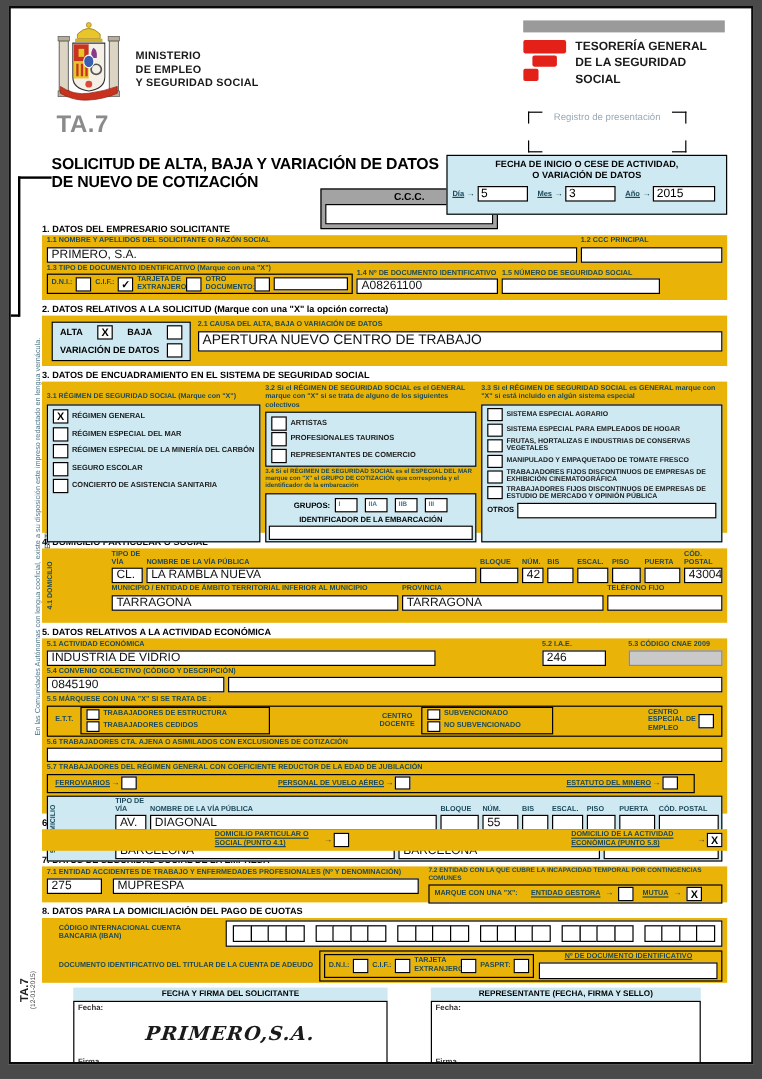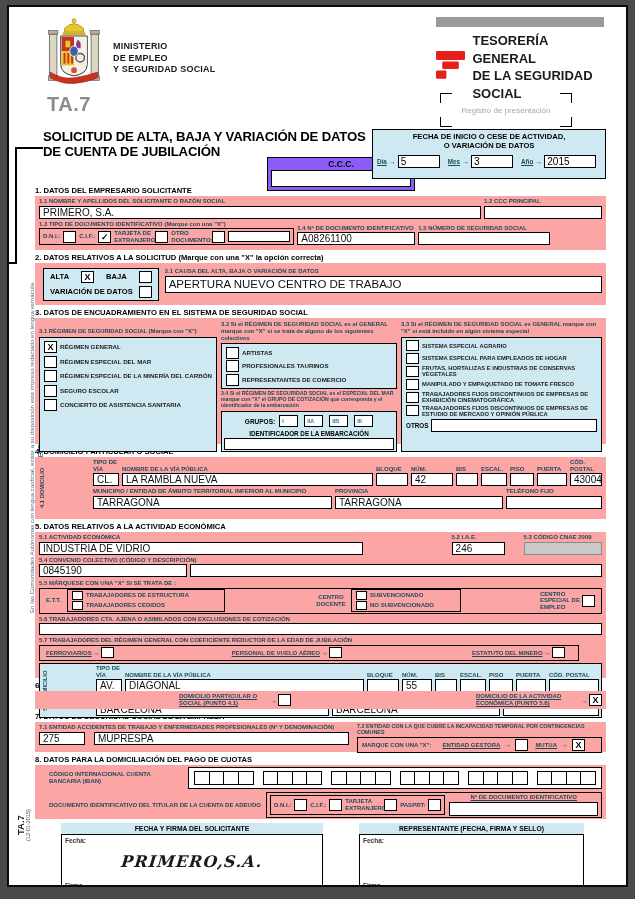--- a/index.html
+++ b/index.html
@@ -3,57 +3,57 @@
 <meta charset="utf-8">
 <style>
   html,body{margin:0;padding:0;background:#2e2e2e;font-family:"Liberation Sans",sans-serif;}
   .frame{width:635px;height:899px;background:#4a4a4a;padding:5px 7px 12px 7px;box-sizing:border-box;}
   .page{position:relative;width:100%;height:100%;background:#fff;border:2px solid #0a0a0a;box-sizing:border-box;overflow:hidden;}
   .content{position:absolute;left:26px;top:4px;right:20px;}
   
   .lbl{font-size:6px;font-weight:bold;color:#1c4a5a;line-height:1.1;}
   .ul{text-decoration:underline;}
   .sec-h{font-size:7.6px;font-weight:bold;color:#000;margin:3px 0 1px 0;}
-  .panel{background:#fca5a5;padding:2px 4px;box-sizing:border-box;position:relative;}
+  .panel{background:#eab308;padding:2px 4px;box-sizing:border-box;position:relative;}
   .inp{background:#fff;border:1.6px solid #000;height:13px;font-size:10px;color:#111;padding:0 3px;display:flex;align-items:center;box-sizing:border-box;white-space:nowrap;overflow:hidden;}
   .cb{width:13px;height:12px;min-width:13px;border:1.6px solid #000;background:#fff;display:inline-flex;align-items:center;justify-content:center;font-size:9px;font-weight:bold;color:#000;box-sizing:border-box;}
   .arr{font-size:7px;color:#1c4a5a;margin:0 1px;}
   .fld{display:flex;flex-direction:column;gap:1px;}
   .row{display:flex;align-items:flex-end;gap:3px;}
   .box{border:1.6px solid #000;box-sizing:border-box;}
   .opt{display:flex;align-items:center;gap:3px;margin:2.5px 2px;}
   .opt .olbl{font-size:6.2px;font-weight:bold;color:#1c1c1c;line-height:1.05;}
   .vert{position:absolute;writing-mode:vertical-rl;transform:rotate(180deg);text-align:center;}
   
   .hdr{display:flex;align-items:flex-start;height:82px;padding-top:6px;box-sizing:border-box;}
   .coat{width:54px;height:74px;margin-left:12px;}
   .ministry{font-size:9px;color:#1a1a1a;line-height:1.3;margin-left:12px;margin-top:24px;font-weight:bold;letter-spacing:.2px;}
   .hdr-right{margin-left:auto;width:168px;margin-right:2px;}
   .grey-bar{height:10px;background:#9a9a9a;margin-bottom:5px;}
   .logo-row{display:flex;align-items:center;}
-  .tgss-text{font-size:13px;font-weight:bold;color:#1a1a1a;line-height:1.35;margin-left:6px;}
+  .tgss-text{font-size:10px;font-weight:bold;color:#1a1a1a;line-height:1.35;margin-left:6px;}
   .band2{display:flex;align-items:flex-start;height:36px;}
   .ta7{font-size:20px;font-weight:bold;color:#8b8b8b;margin-left:12px;letter-spacing:.5px;}
   .regs{margin-left:auto;display:flex;gap:8px;margin-right:34px;}
-  .reg-box{width:132px;height:34px;position:relative;display:flex;align-items:center;justify-content:center;}
+  .reg-box{width:132px;height:34px;position:relative;display:flex;align-items:flex-start;justify-content:center;}
   .reg-box em{font-style:normal;font-size:8px;color:#9aabb5;}
   .cr{position:absolute;width:11px;height:9px;}
   .cr.tl{left:0;top:0;border-left:1.5px solid #000;border-top:1.5px solid #000;}
   .cr.tr{right:0;top:0;border-right:1.5px solid #000;border-top:1.5px solid #000;}
   .cr.bl{left:0;bottom:0;border-left:1.5px solid #000;border-bottom:1.5px solid #000;}
   .cr.br{right:0;bottom:0;border-right:1.5px solid #000;border-bottom:1.5px solid #000;}
   
   .band3{display:flex;height:54px;}
   .title{font-size:13.2px;font-weight:bold;color:#000;line-height:1.16;letter-spacing:-.2px;margin-left:8px;}
   .datebox{width:234px;border:1.6px solid #000;background:#cfe9f2;padding:2px 4px;margin-left:auto;height:50px;box-sizing:border-box;}
   .datebox .dt{font-size:7.6px;font-weight:bold;text-align:center;line-height:1.25;color:#000;}
   .date-row{display:flex;align-items:center;margin-top:4px;gap:1px;}
   .dlbl{font-size:6.3px;font-weight:bold;color:#1c4a5a;}
   .dinp{background:#fff;border:1.5px solid #000;height:13px;width:42px;font-size:10px;padding:0 2px;display:flex;align-items:center;box-sizing:border-box;}
-  .ccc{position:absolute;left:258px;top:150px;width:148px;border:1.6px solid #000;background:#8b5cf6;padding:1px 3px 3px 3px;box-sizing:border-box;}
+  .ccc{position:absolute;left:258px;top:150px;width:148px;border:1.6px solid #000;background:#a3a3a3;padding:1px 3px 3px 3px;box-sizing:border-box;}
   .ccc .ct{font-size:8.5px;font-weight:bold;text-align:center;}
   .ccc .ci{background:#fff;border:1.4px solid #000;height:15px;margin-top:1px;}
   
   .ln{position:absolute;background:#000;}
   
   .s3wrap{display:flex;gap:4px;align-items:stretch;}
   .s3lbl{font-size:5.9px;font-weight:bold;color:#1c4a5a;line-height:1.15;margin:1px 0 2px 0;}
   .wbox{border:1.6px solid #000;background:#cfe9f2;padding:1px 2px;box-sizing:border-box;}
   .grp{width:19px;height:12px;border:1.5px solid #000;background:#fff;display:inline-flex;align-items:center;padding-left:2px;font-size:5.5px;font-weight:bold;color:#3b7a91;box-sizing:border-box;margin-right:6px;}
   
@@ -148,21 +148,21 @@
               <span class="cr bl"></span>
               <span class="cr br"></span>
           <em>Registro de presentación</em>
         </div>
       </div>
     </div>
 
     <div class="band3">
       <div class="title">
         <div>SOLICITUD DE ALTA, BAJA Y VARIACIÓN DE DATOS</div>
-        <div>DE CUENTA DE JUBILACIÓN</div>
+        <div>DE NUEVO DE COTIZACIÓN</div>
       </div>
       <div class="datebox">
         <div class="dt">FECHA DE INICIO O CESE DE ACTIVIDAD,</div>
         <div class="dt">O VARIACIÓN DE DATOS</div>
         <div class="date-row">
           <span class="dlbl ul">Día</span>
           <span class="arr">→</span>
           <span class="dinp">5</span>
           <span style="width:6px"></span>
           <span class="dlbl ul">Mes</span>
@@ -345,21 +345,21 @@
                   <span class="inp">CL.</span>
                 </div>
             <div class="fld" style="flex:1">
                   <span class="lbl">NOMBRE DE LA VÍA PÚBLICA</span>
                   <span class="inp">LA RAMBLA NUEVA</span>
                 </div>
             <div class="fld" style="width:32px">
                   <span class="lbl">BLOQUE</span>
                   <span class="inp"></span>
                 </div>
-            <div class="fld" style="width:42px">
+            <div class="fld" style="width:18px">
                   <span class="lbl">NÚM.</span>
                   <span class="inp">42</span>
                 </div>
             <div class="fld" style="width:22px">
                   <span class="lbl">BIS</span>
                   <span class="inp"></span>
                 </div>
             <div class="fld" style="width:26px">
                   <span class="lbl">ESCAL.</span>
                   <span class="inp"></span>

